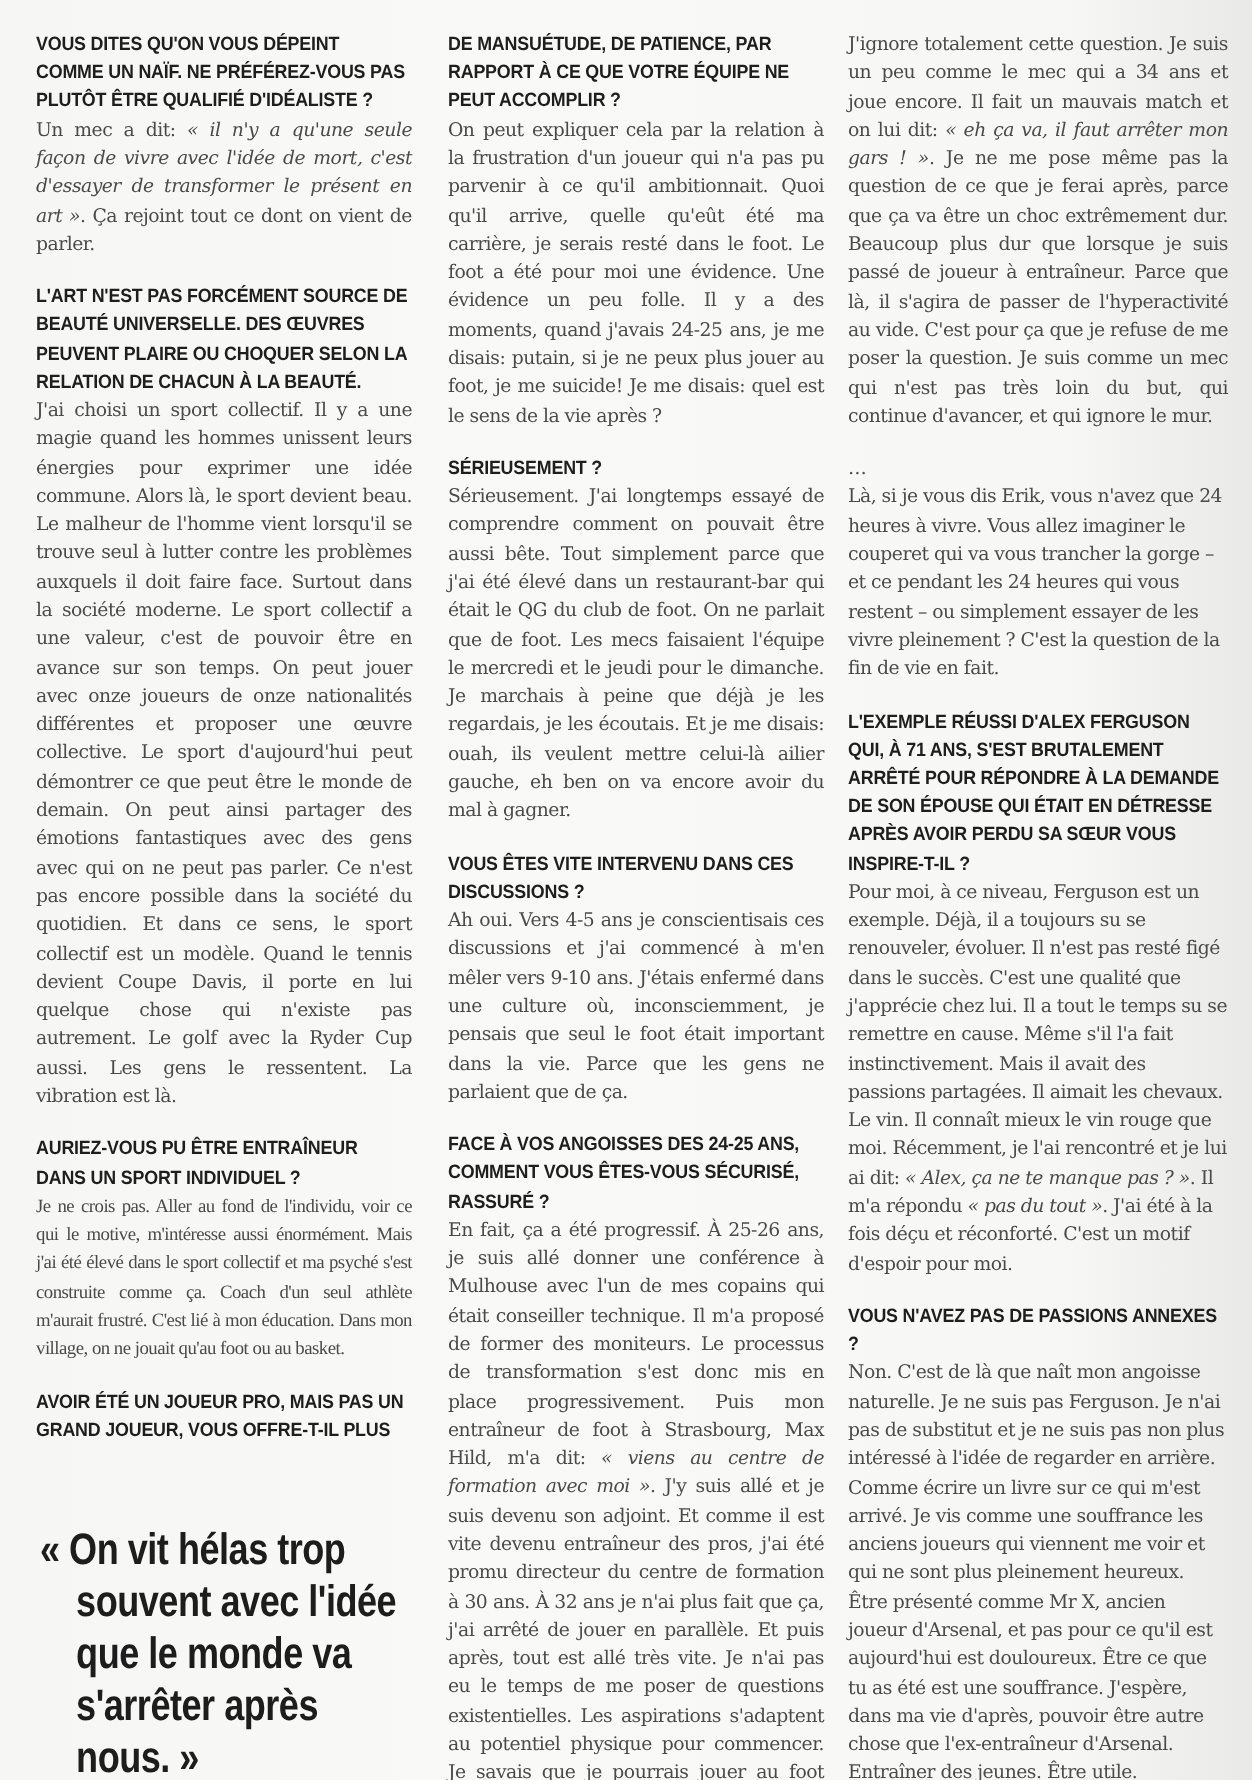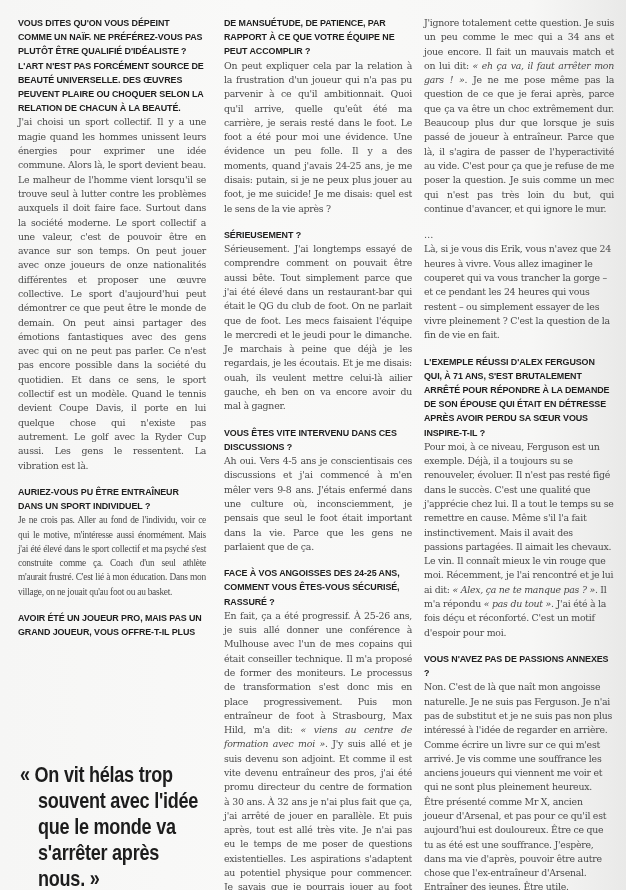--- a/index.html
+++ b/index.html
@@ -49,34 +49,35 @@
     transform-origin:left;
     width:230px;
   }
   .pull .ind { display:block; padding-left:22px; }
 </style>
 </head>
 <body>
 
 <div class="col col1">
     <div class="q">Vous dites qu'on vous dépeint comme un naïf. Ne préférez-vous pas plutôt être qualifié d'idéaliste ?</div>
+    <div class="a"><span style="white-space: pre-line;">Un mec a dit: </span><i style="white-space: pre-line;">« il n'y a qu'une seule façon de vivre avec l'idée de mort, c'est d'essayer de transformer le présent en art »</i><span style="white-space: pre-line;">. Ça rejoint tout ce dont on vient de parler.</span></div>
     <div class="q">L'art n'est pas forcément source de beauté universelle. Des œuvres peuvent plaire ou choquer selon la relation de chacun à la beauté.</div>
     <div class="a"><span style="white-space: pre-line;">J'ai choisi un sport collectif. Il y a une magie quand les hommes unissent leurs énergies pour exprimer une idée commune. Alors là, le sport devient beau. Le malheur de l'homme vient lorsqu'il se trouve seul à lutter contre les problèmes auxquels il doit faire face. Surtout dans la société moderne. Le sport collectif a une valeur, c'est de pouvoir être en avance sur son temps. On peut jouer avec onze joueurs de onze nationalités différentes et proposer une œuvre collective. Le sport d'aujourd'hui peut démontrer ce que peut être le monde de demain. On peut ainsi partager des émotions fantastiques avec des gens avec qui on ne peut pas parler. Ce n'est pas encore possible dans la société du quotidien. Et dans ce sens, le sport collectif est un modèle. Quand le tennis devient Coupe Davis, il porte en lui quelque chose qui n'existe pas autrement. Le golf avec la Ryder Cup aussi. Les gens le ressentent. La vibration est là.</span></div>
     <div class="q">Auriez-vous pu être entraîneur dans un sport individuel ?</div>
     <div class="a"><span style="white-space: pre-line; font-family: Liberation Serif, serif;">Je ne crois pas. Aller au fond de l'individu, voir ce qui le motive, m'intéresse aussi énormément. Mais j'ai été élevé dans le sport collectif et ma psyché s'est construite comme ça. Coach d'un seul athlète m'aurait frustré. C'est lié à mon éducation. Dans mon village, on ne jouait qu'au foot ou au basket.</span></div>
     <div class="q">Avoir été un joueur pro, mais pas un grand joueur, vous offre-t-il plus</div>
     <div class="gap"></div>
   </div>
 <div class="col col2">
     <div class="q">de mansuétude, de patience, par rapport à ce que votre équipe ne peut accomplir ?</div>
     <div class="a"><span style="white-space: pre-line;">On peut expliquer cela par la relation à la frustration d'un joueur qui n'a pas pu parvenir à ce qu'il ambitionnait. Quoi qu'il arrive, quelle qu'eût été ma carrière, je serais resté dans le foot. Le foot a été pour moi une évidence. Une évidence un peu folle. Il y a des moments, quand j'avais 24-25 ans, je me disais: putain, si je ne peux plus jouer au foot, je me suicide! Je me disais: quel est le sens de la vie après ?</span></div>
     <div class="q">Sérieusement ?</div>
     <div class="a"><span style="white-space: pre-line;">Sérieusement. J'ai longtemps essayé de comprendre comment on pouvait être aussi bête. Tout simplement parce que j'ai été élevé dans un restaurant-bar qui était le QG du club de foot. On ne parlait que de foot. Les mecs faisaient l'équipe le mercredi et le jeudi pour le dimanche. Je marchais à peine que déjà je les regardais, je les écoutais. Et je me disais: ouah, ils veulent mettre celui-là ailier gauche, eh ben on va encore avoir du mal à gagner.</span></div>
     <div class="q">Vous êtes vite intervenu dans ces discussions ?</div>
-    <div class="a"><span style="white-space: pre-line;">Ah oui. Vers 4-5 ans je conscientisais ces discussions et j'ai commencé à m'en mêler vers 9-8 ans. J'étais enfermé dans une culture où, inconsciemment, je pensais que seul le foot était important dans la vie. Parce que les gens ne parlaient que de ça.</span></div>
+    <div class="a"><span style="white-space: pre-line;">Ah oui. Vers 4-5 ans je conscientisais ces discussions et j'ai commencé à m'en mêler vers 9-10 ans. J'étais enfermé dans une culture où, inconsciemment, je pensais que seul le foot était important dans la vie. Parce que les gens ne parlaient que de ça.</span></div>
     <div class="q">Face à vos angoisses des 24-25 ans, comment vous êtes-vous sécurisé, rassuré ?</div>
     <div class="a"><span style="white-space: pre-line;">En fait, ça a été progressif. À 25-26 ans, je suis allé donner une conférence à Mulhouse avec l'un de mes copains qui était conseiller technique. Il m'a proposé de former des moniteurs. Le processus de transformation s'est donc mis en place progressivement. Puis mon entraîneur de foot à Strasbourg, Max Hild, m'a dit: </span><i style="white-space: pre-line;">« viens au centre de formation avec moi »</i><span style="white-space: pre-line;">. J'y suis allé et je suis devenu son adjoint. Et comme il est vite devenu entraîneur des pros, j'ai été promu directeur du centre de formation à 30 ans. À 32 ans je n'ai plus fait que ça, j'ai arrêté de jouer en parallèle. Et puis après, tout est allé très vite. Je n'ai pas eu le temps de me poser de questions existentielles. Les aspirations s'adaptent au potentiel physique pour commencer. Je savais que je pourrais jouer au foot éternellement.</span></div>
   </div>
 <div class="col col3">
     <div class="a"><span style="white-space: pre-line;">J'ignore totalement cette question. Je suis un peu comme le mec qui a 34 ans et joue encore. Il fait un mauvais match et on lui dit: </span><i style="white-space: pre-line;">« eh ça va, il faut arrêter mon gars ! »</i><span style="white-space: pre-line;">. Je ne me pose même pas la question de ce que je ferai après, parce que ça va être un choc extrêmement dur. Beaucoup plus dur que lorsque je suis passé de joueur à entraîneur. Parce que là, il s'agira de passer de l'hyperactivité au vide. C'est pour ça que je refuse de me poser la question. Je suis comme un mec qui n'est pas très loin du but, qui continue d'avancer, et qui ignore le mur.</span></div>
     <div class="a left"><span style="white-space: pre-line;">…
 Là, si je vous dis Erik, vous n'avez que 24 heures à vivre. Vous allez imaginer le couperet qui va vous trancher la gorge – et ce pendant les 24 heures qui vous restent – ou simplement essayer de les vivre pleinement ? C'est la question de la fin de vie en fait.</span></div>
     <div class="q">L'exemple réussi d'Alex Ferguson qui, à 71 ans, s'est brutalement arrêté pour répondre à la demande de son épouse qui était en détresse après avoir perdu sa sœur vous inspire-t-il ?</div>
     <div class="a left"><span style="white-space: pre-line;">Pour moi, à ce niveau, Ferguson est un exemple. Déjà, il a toujours su se renouveler, évoluer. Il n'est pas resté figé dans le succès. C'est une qualité que j'apprécie chez lui. Il a tout le temps su se remettre en cause. Même s'il l'a fait instinctivement. Mais il avait des passions partagées. Il aimait les chevaux. Le vin. Il connaît mieux le vin rouge que moi. Récemment, je l'ai rencontré et je lui ai dit: </span><i style="white-space: pre-line;">« Alex, ça ne te manque pas ? »</i><span style="white-space: pre-line;">. Il m'a répondu </span><i style="white-space: pre-line;">« pas du tout »</i><span style="white-space: pre-line;">. J'ai été à la fois déçu et réconforté. C'est un motif d'espoir pour moi.</span></div>
     <div class="q">Vous n'avez pas de passions annexes ?</div>

